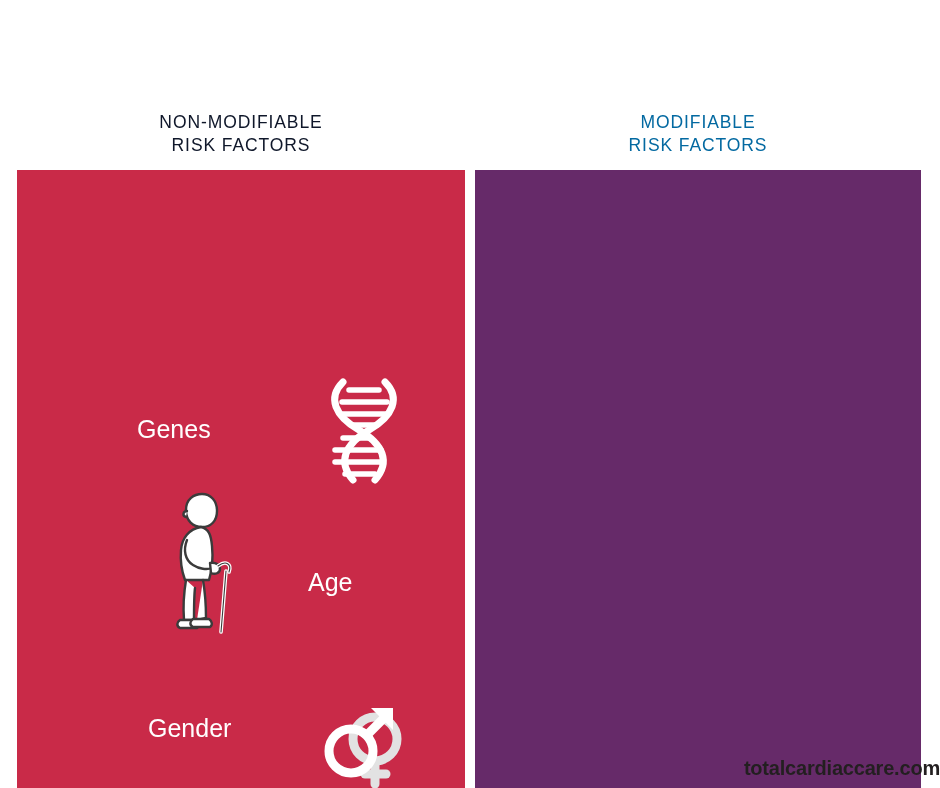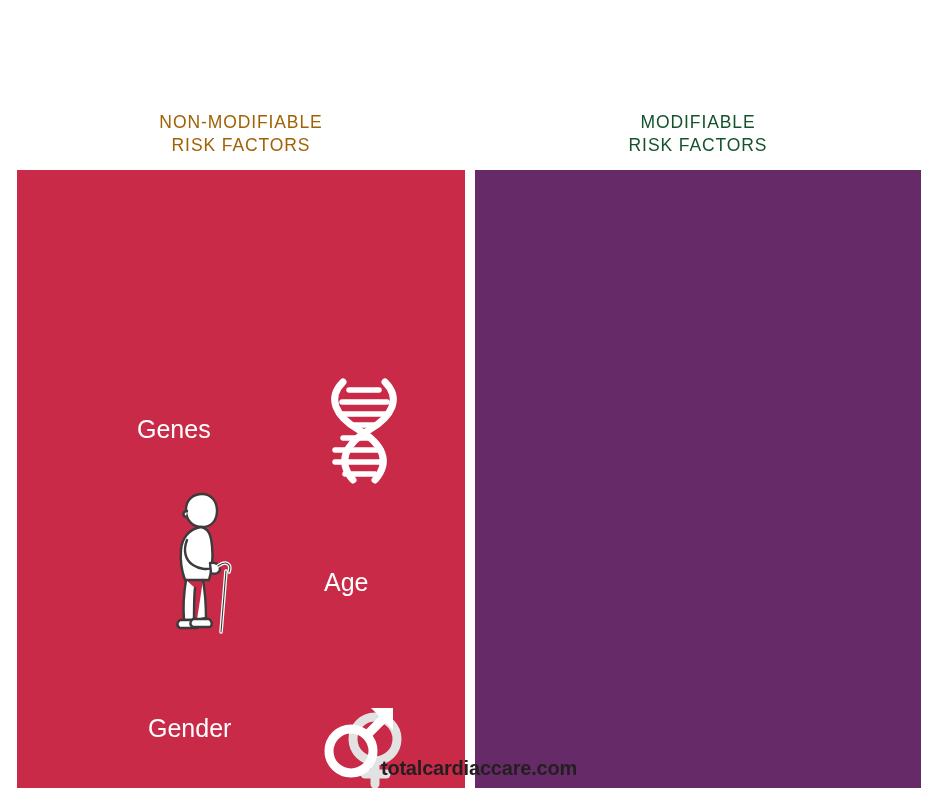--- a/index.html
+++ b/index.html
@@ -18,45 +18,45 @@
     font-size:27px; font-weight:bold; letter-spacing:-0.2px;
     color:#231f20;
     font-family:"Liberation Sans", sans-serif;
   }
 
   .col-head {
     position:absolute; text-align:center;
     font-size:17.5px; line-height:23px;
     letter-spacing:0.9px; font-weight:400;
   }
-  .col-head.left  { left:17px;  top:111px; width:448px; color:#a16207; }
-  .col-head.right { left:475px; top:111px; width:446px; color:#14532d; }
+  .col-head.left  { left:17px;  top:111px; width:448px; color:#0f172a; }
+  .col-head.right { left:475px; top:111px; width:446px; color:#0369a1; }
 
   .panel { position:absolute; top:170px; height:658px; }
   .panel.left  { left:17px;  width:448px; background:#c92a48; }
   .panel.right { left:475px; width:446px; background:#662a69; }
 
   .label {
     position:absolute; color:#ffffff; font-weight:400;
     font-size:25px; white-space:nowrap;
     font-family:"Liberation Sans", sans-serif;
   }
 
   .icon { position:absolute; }
   .icon svg { display:block; width:100%; height:100%; }
 
   .footer {
     position:absolute; left:0; top:757px; width:940px;
-    text-align:center; font-size:20px; font-weight:bold;
+    text-align:right; font-size:20px; font-weight:bold;
     color:#231f20; letter-spacing:-0.2px;padding-left:18px;
   }
 
   
   #lbl-genes  { left:120px; top:245px; }
-  #lbl-age    { left:307px; top:398px; }
+  #lbl-age    { left:291px; top:398px; }
   #lbl-gender { left:131px; top:544px;text-align:right; }
 
   #ico-dna     { left:296px; top:206px;  width:94px;  height:110px; }
   #ico-elderly { left:146px; top:322px;  width:78px;  height:142px; }
   #ico-gender  { left:296px; top:534px;  width:103px; height:86px;  }
 </style>
 </head>
 <body>
 
 <div id="root">

